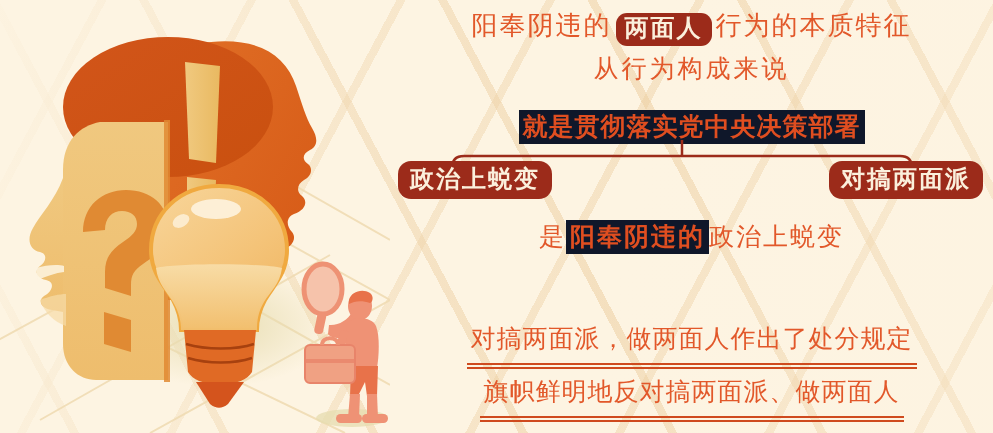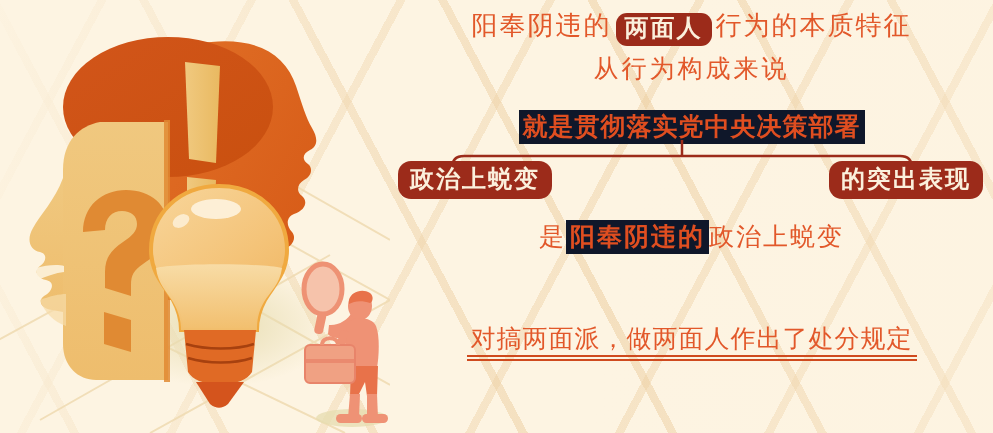--- a/index.html
+++ b/index.html
@@ -79,21 +79,21 @@
     font-weight:bold;
   }
   .hl-soft{
     background:#f7e0b8;
     padding:2px 5px 3px 5px;
     color:#e2582a;
     font-weight:bold;
   }
   .plain{color:#e2582a;font-weight:normal;}
   .dunder{
-    position:relative;display:inline-block;padding-bottom:6px;
+    position:relative;display:inline-block;padding-bottom:14px;
   }
   .dunder::before,.dunder::after{
     content:"";position:absolute;left:-4px;right:-4px;height:2px;background:#cf4a1e;
   }
   .dunder::before{bottom:4px;}
   .dunder::after{bottom:0px;}
 
   
   .bracket{position:absolute;left:0;top:140px;width:603px;height:46px;}
   .bracket svg{display:block;}
@@ -270,26 +270,29 @@
     </div>
 
     <div class="bracket">
       <svg viewBox="0 0 603 46" xmlns="http://www.w3.org/2000/svg">
         <path d="M292 0 L292 16" stroke="#9c2b1a" stroke-width="2.5" fill="none"></path>
         <path d="M62 46 L62 28 Q62 16 74 16 L510 16 Q522 16 522 28 L522 46" stroke="#9c2b1a" stroke-width="2.5" fill="none" stroke-linecap="round"></path>
       </svg>
     </div>
 
     <div class="pill pill-left">政治上蜕变</div>
-    <div class="pill pill-right">的突出表现</div>
+    <div class="pill pill-right">对搞两面派</div>
 
     <div class="line l4">
       <span class="plain">是</span><span class="hl">阳奉阴违的</span><span class="plain">政治上蜕变</span>
     </div>
 
 
     <div class="line l6">
       <span class="dunder">对搞两面派，做两面人作出了处分规定</span>
     </div>
 
+    <div class="line l7">
+      <span class="dunder">旗帜鲜明地反对搞两面派、做两面人</span>
+    </div>
 
   </div>
 </div>
 
 </body></html>

